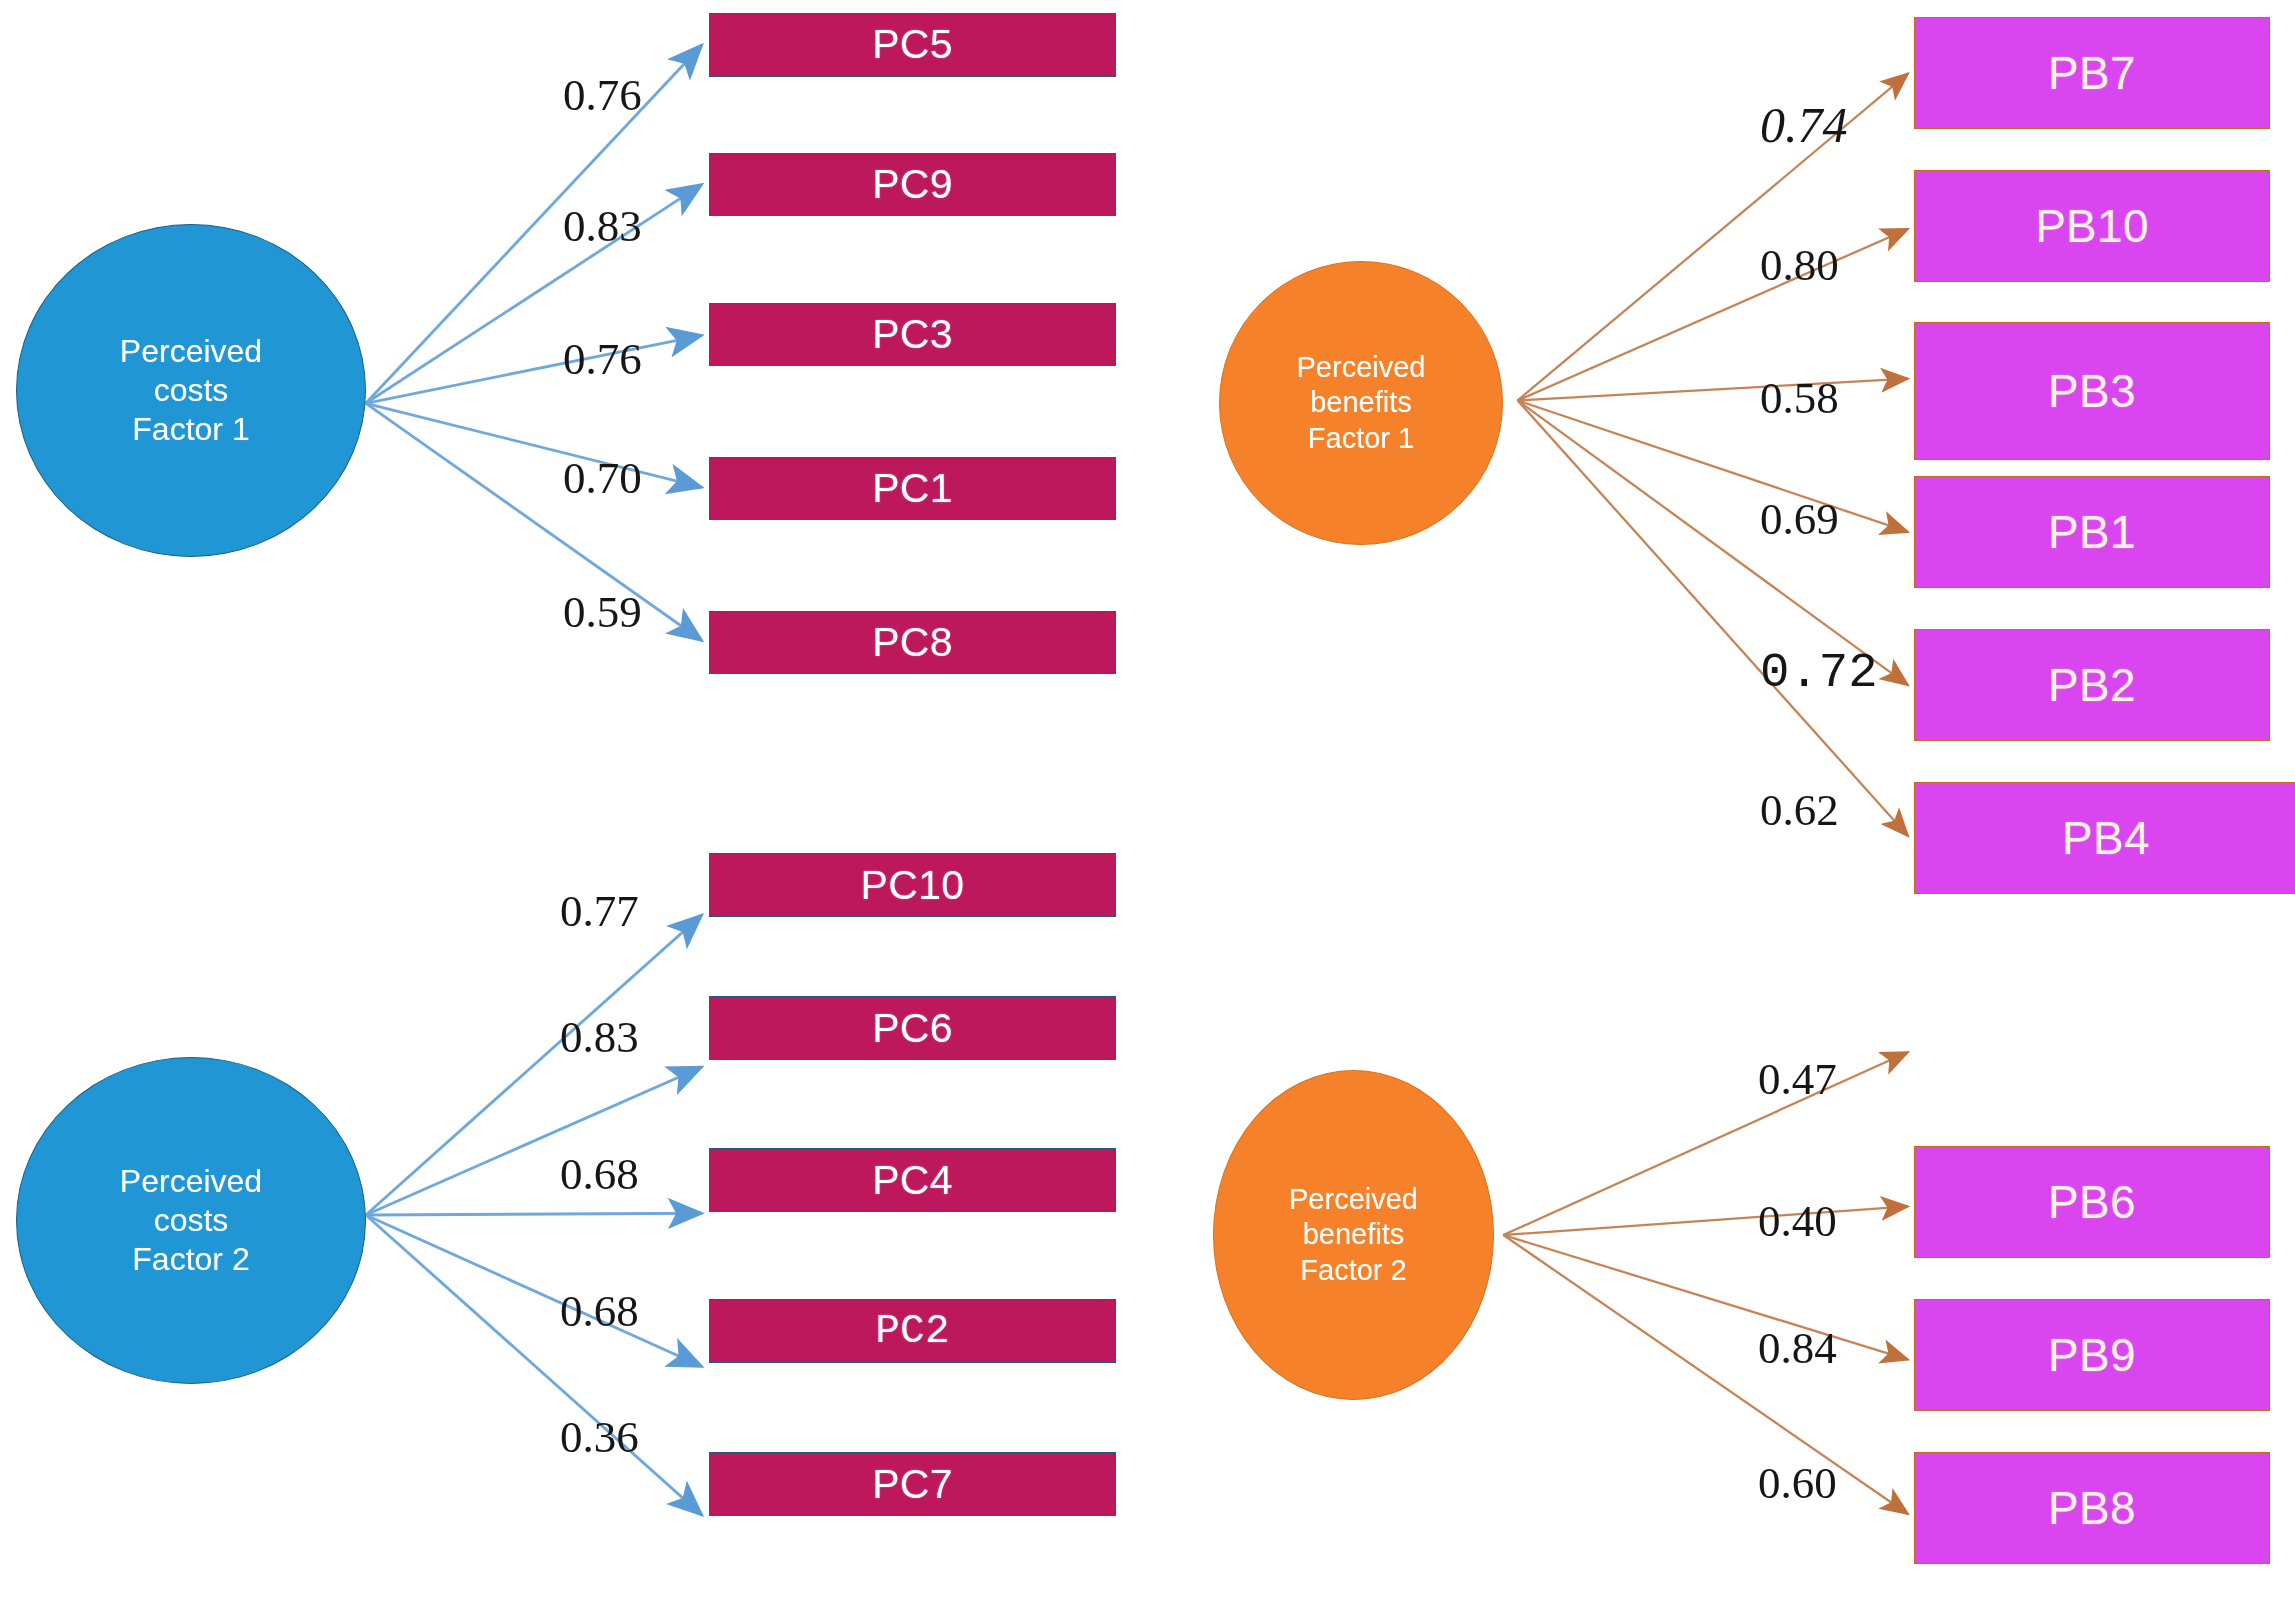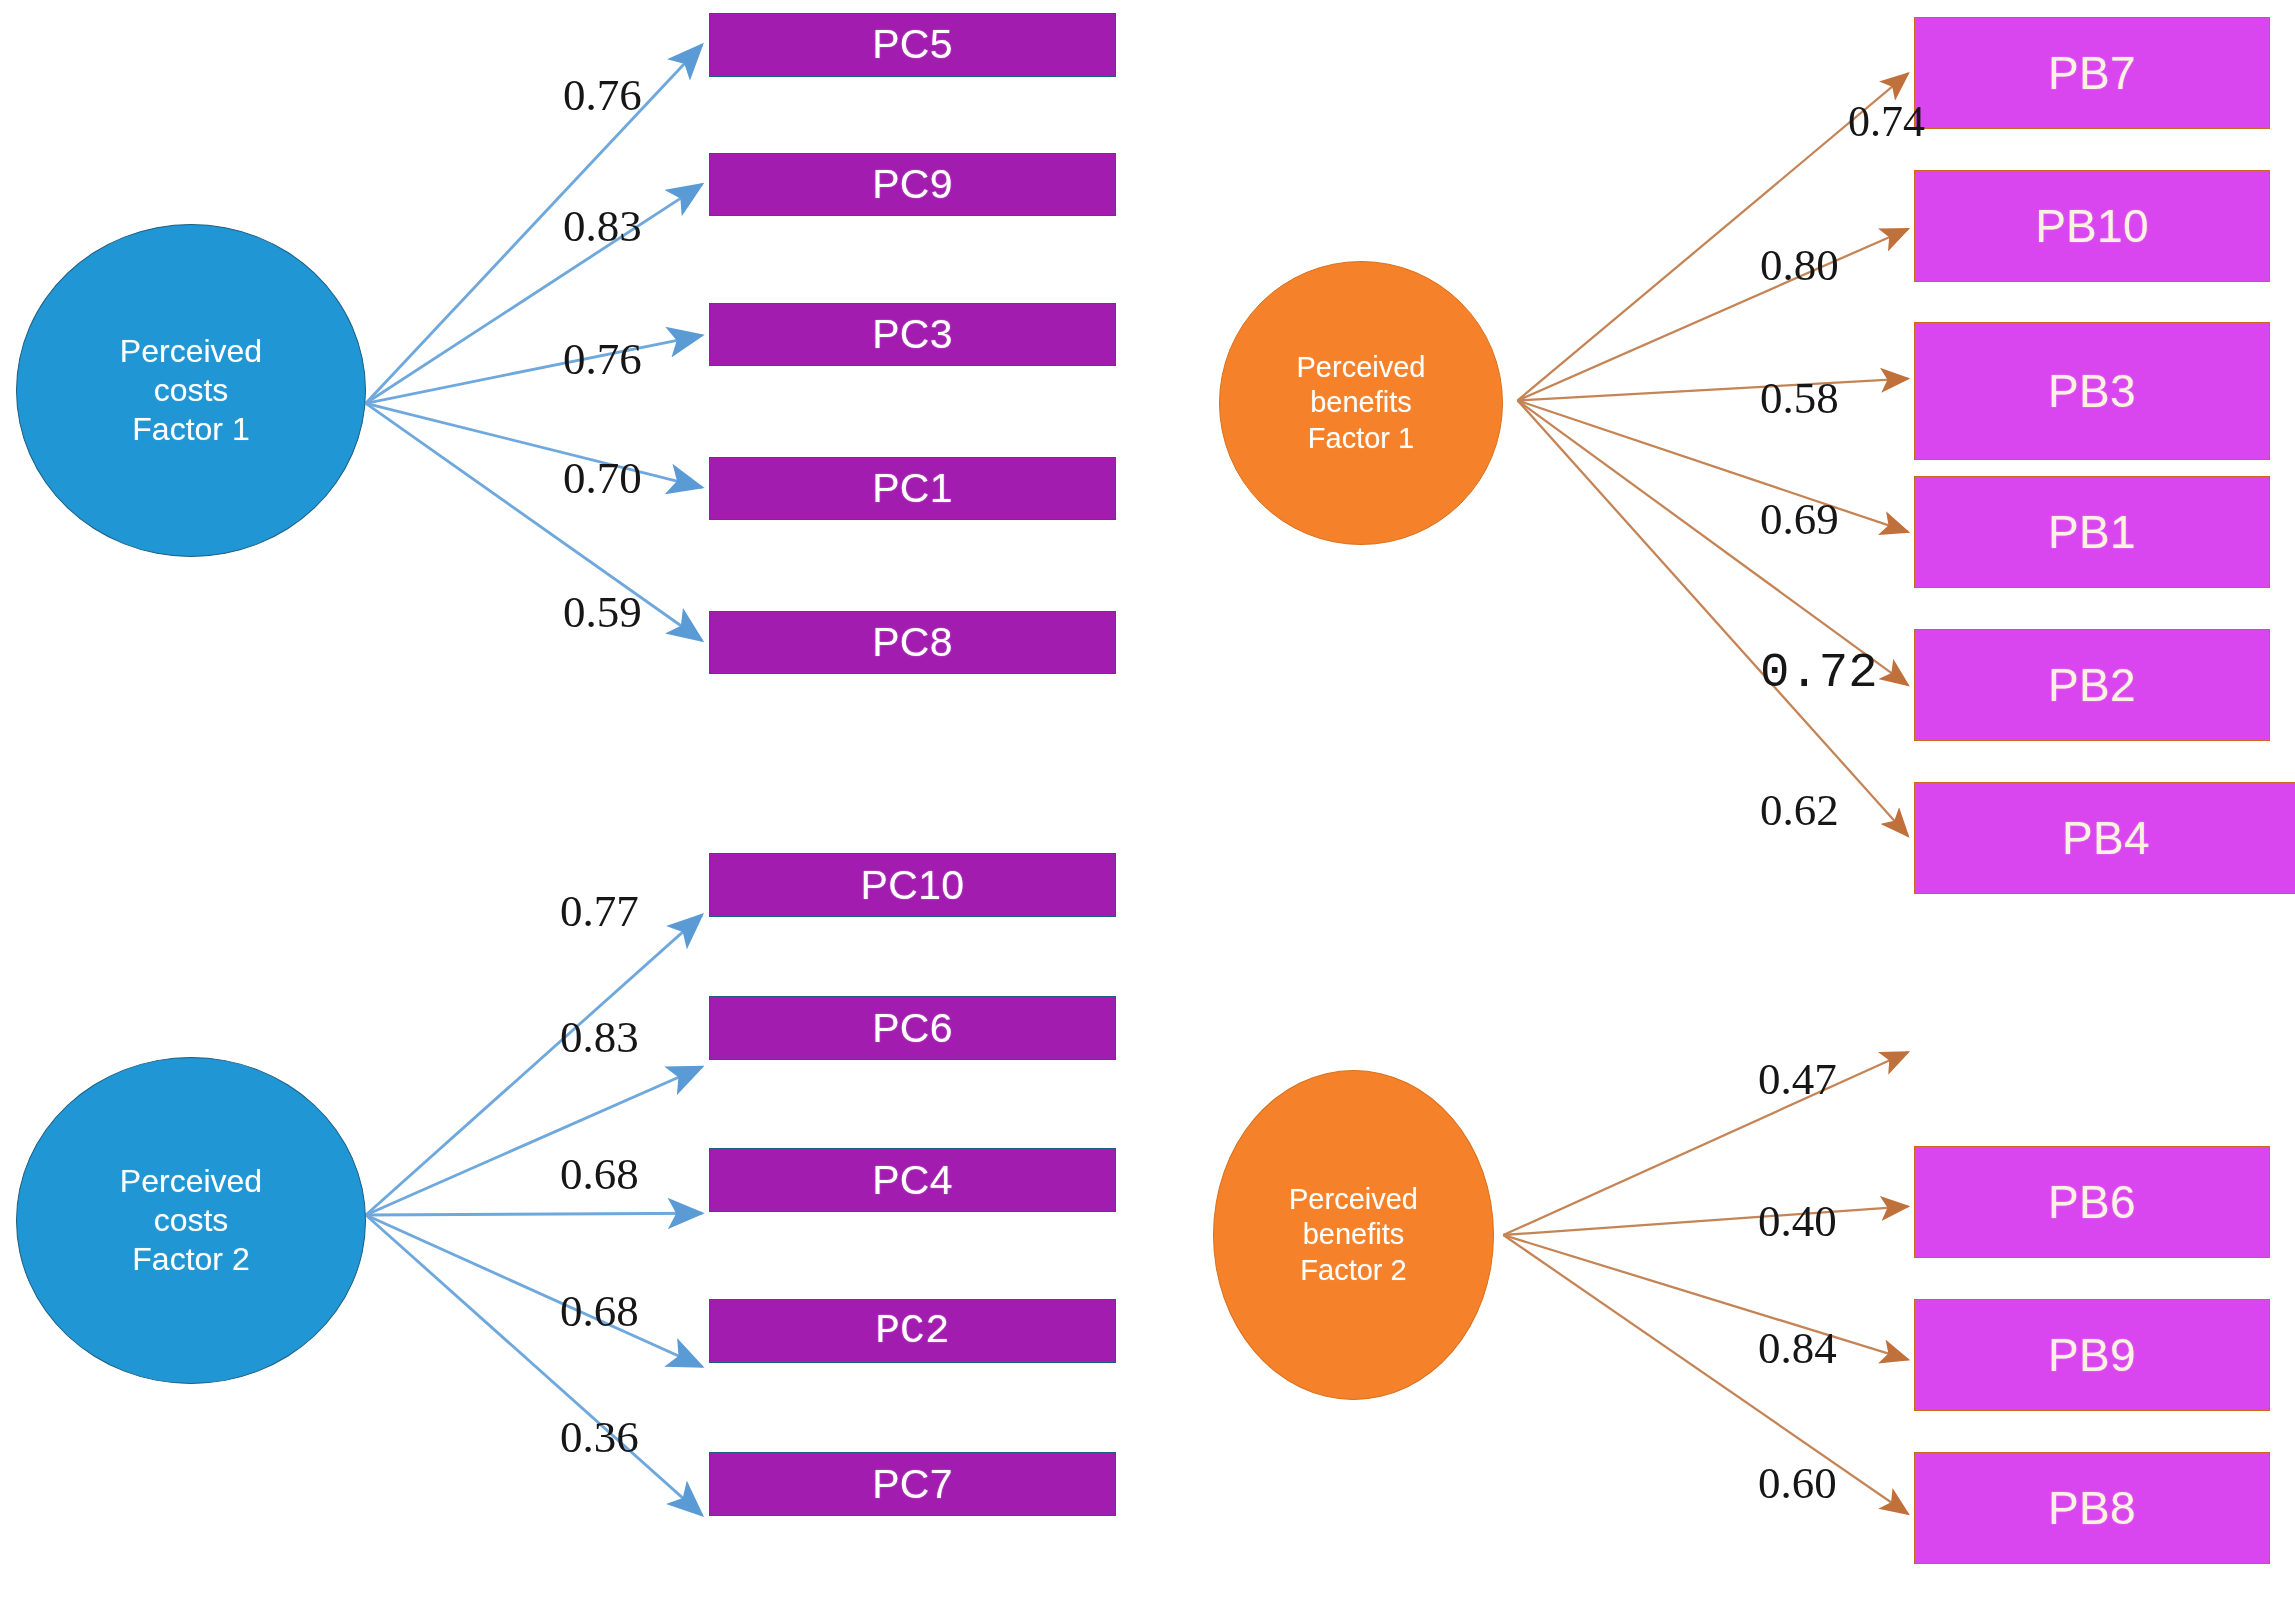--- a/index.html
+++ b/index.html
@@ -10,21 +10,21 @@
 
   .node-circle{position:absolute;border-radius:50%;display:flex;align-items:center;
                justify-content:center;text-align:center;box-sizing:border-box;}
   .node-circle .clabel{color:#ffffff;line-height:1.22;font-weight:400;
                        text-shadow:0 0 1.1px rgba(255,255,255,.35);}
   .circle-blue{background:#2196d4;border:1.7px solid #1a5f84;}
   .circle-orange{background:#f5822a;border:1.1px solid #d9701c;}
 
   .ind-box{position:absolute;box-sizing:border-box;display:flex;align-items:center;
            justify-content:center;}
-  .box-blue{background:#a21caf;border:1.7px solid #1b5e86;}
+  .box-blue{background:#be185d;border:1.7px solid #1b5e86;}
   .box-orange{background:#d946ef;border:1.7px solid #c96a1c;}
   .ind-box .blabel{color:#ffffff;font-weight:400;letter-spacing:0.3px;
                    text-shadow:0 0 1.7px rgba(255,255,255,.45);}
   .box-orange .blabel{color:#fdf1e2;}
 
   .load-label{position:absolute;color:#161616;font-weight:400;white-space:nowrap;
               font-family:"Liberation Serif","DejaVu Serif",serif;}
 </style>
 </head>
 <body>
@@ -124,21 +124,21 @@
   <div class="ind-box box-orange" style="left:1914px;top:476px;width:356px;height:112px;">
     <span class="blabel" style="font-size:46px;">PB1</span>
   </div>
   <div class="ind-box box-orange" style="left:1914px;top:629px;width:356px;height:112px;">
     <span class="blabel" style="font-size:46px;">PB2</span>
   </div>
   <div class="ind-box box-orange" style="left:1914px;top:782px;width:384px;height:112px;">
     <span class="blabel" style="font-size:46px;">PB4</span>
   </div>
 
-  <div class="load-label" style="left:1848px;top:96px;font-size:44px;">0.74</div>
+  <div class="load-label" style="left:1760px;top:96px;font-size:50px;font-style:italic;">0.74</div>
   <div class="load-label" style="left:1760px;top:239px;font-size:45px;">0.80</div>
   <div class="load-label" style="left:1760px;top:372px;font-size:45px;">0.58</div>
   <div class="load-label" style="left:1760px;top:493px;font-size:45px;">0.69</div>
   <div class="load-label" style="left:1760px;top:645px;font-size:49px;font-family:Liberation Mono, monospace;">0.72</div>
   <div class="load-label" style="left:1760px;top:784px;font-size:45px;">0.62</div>
 
   <div class="node-circle circle-blue" style="left:16px;top:1057px;width:350px;height:327px;">
     <div class="clabel" style="font-size:32px;">
       <div>Perceived</div>
       <div>costs</div>

